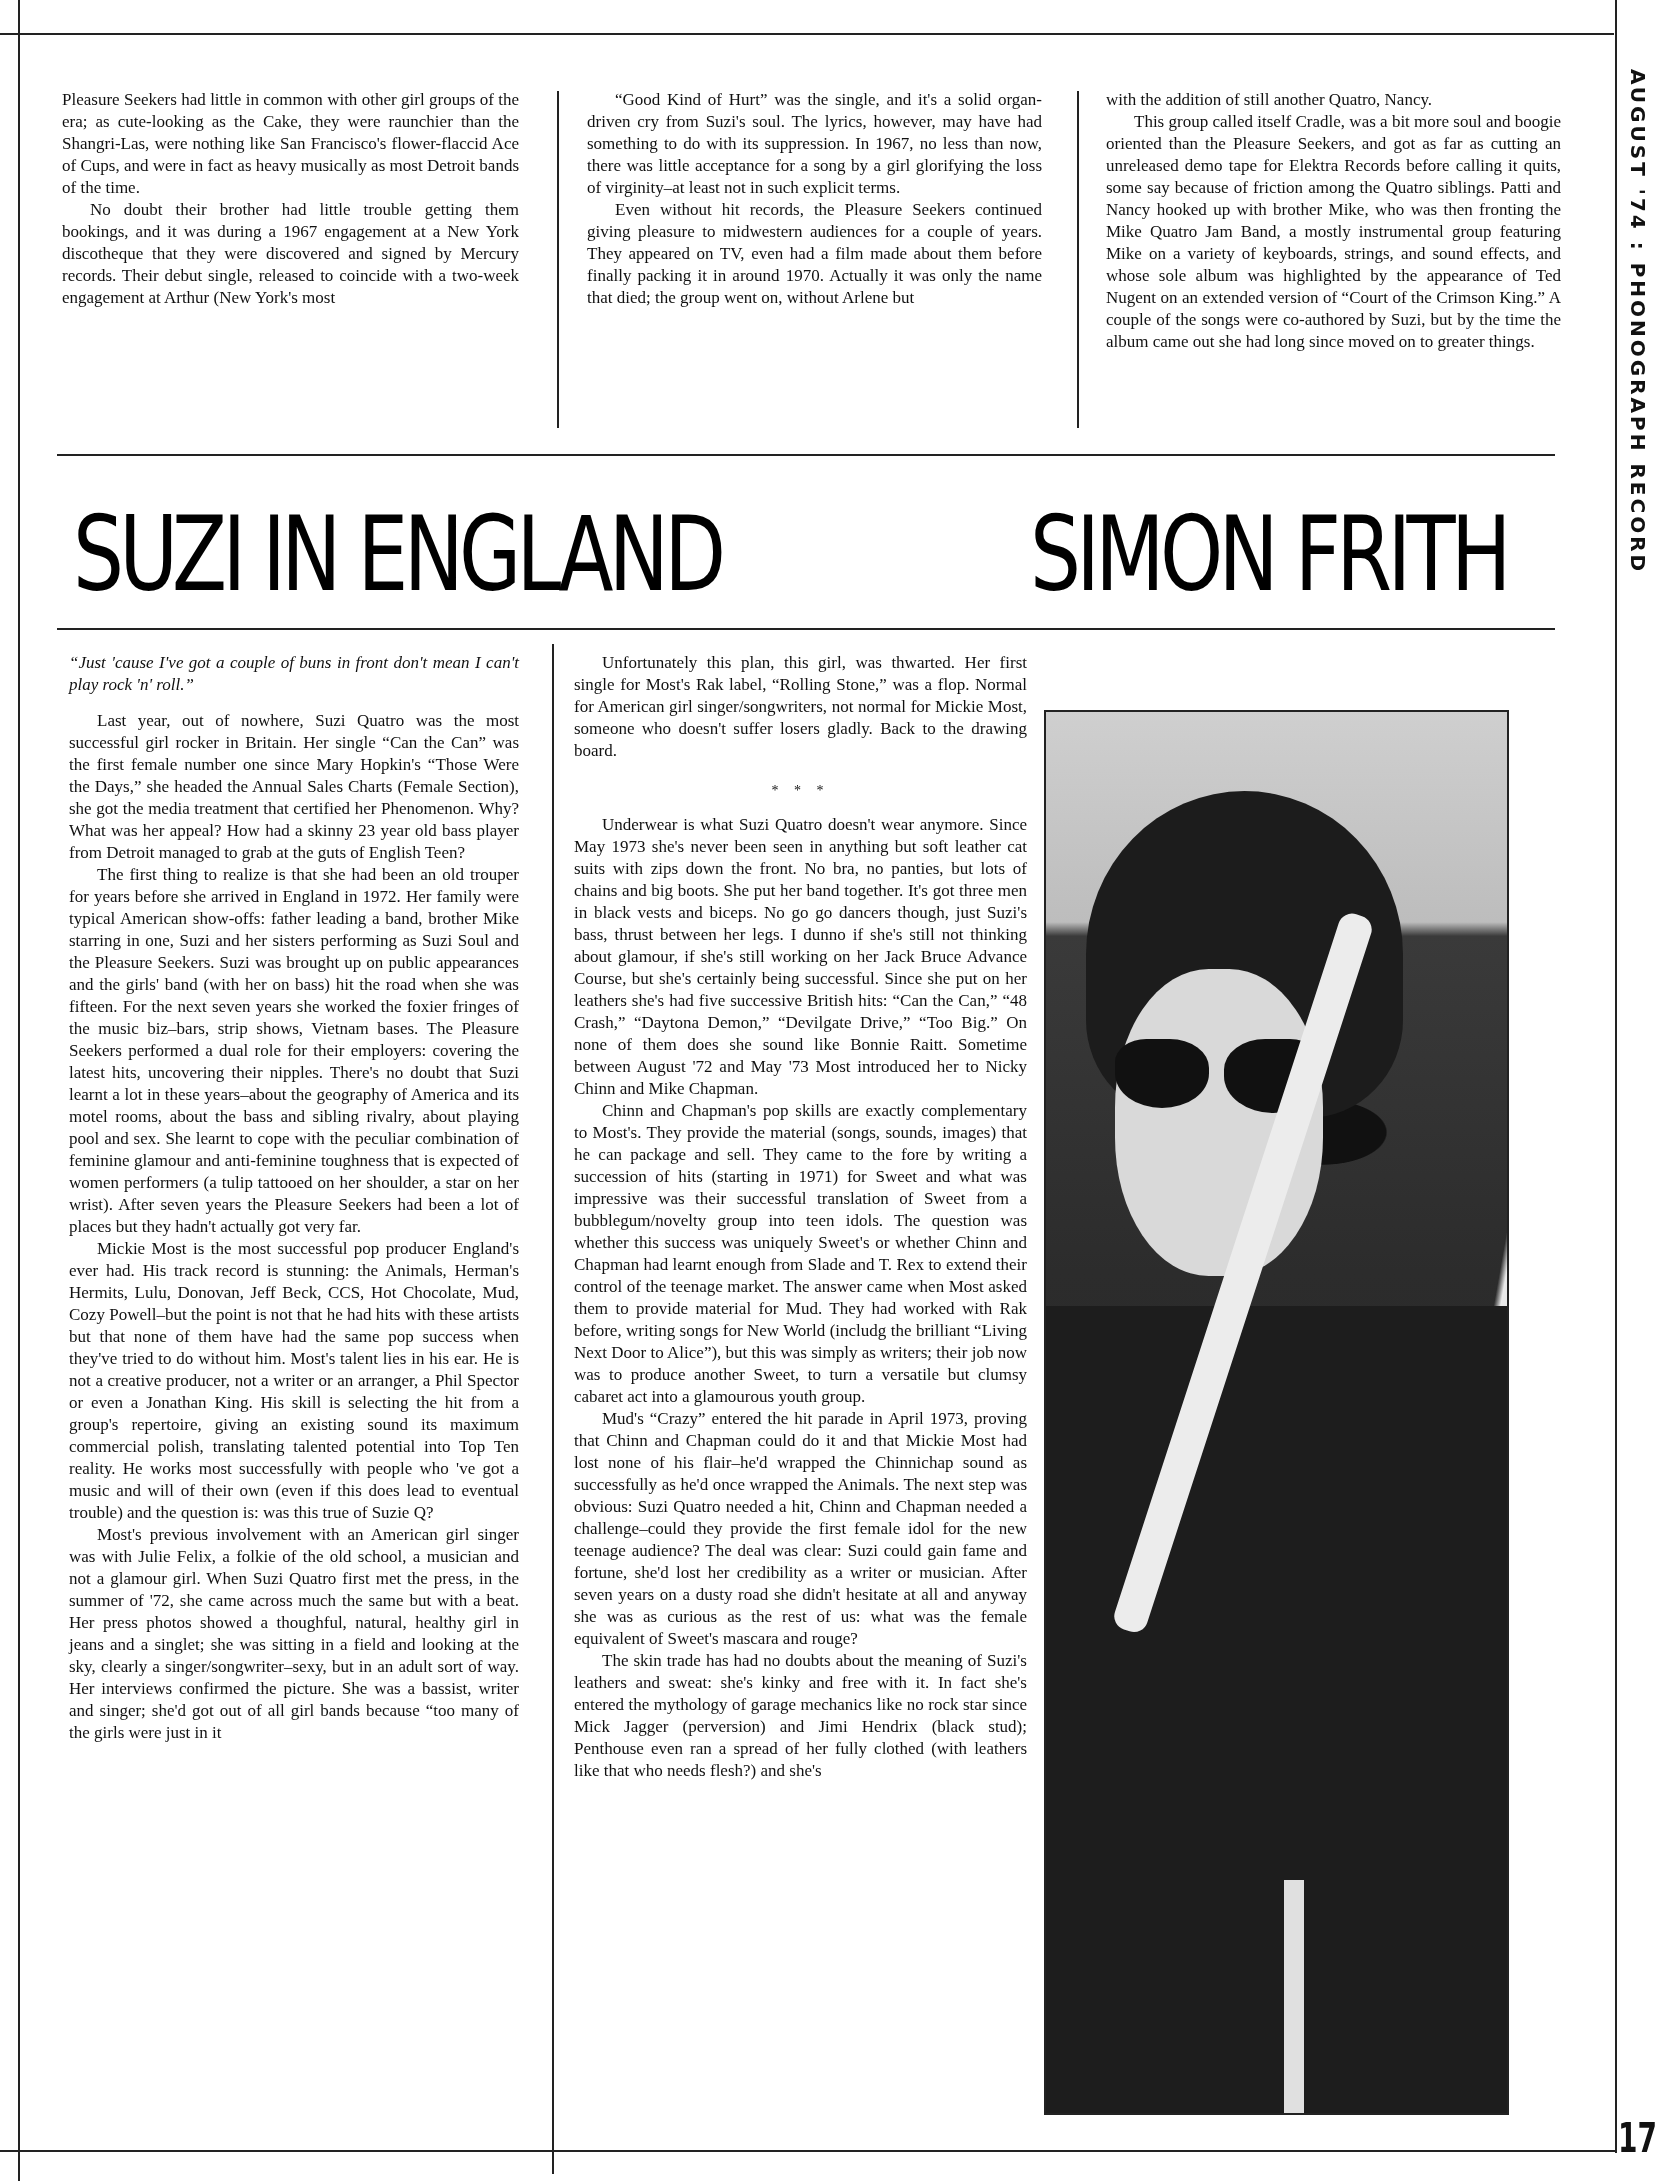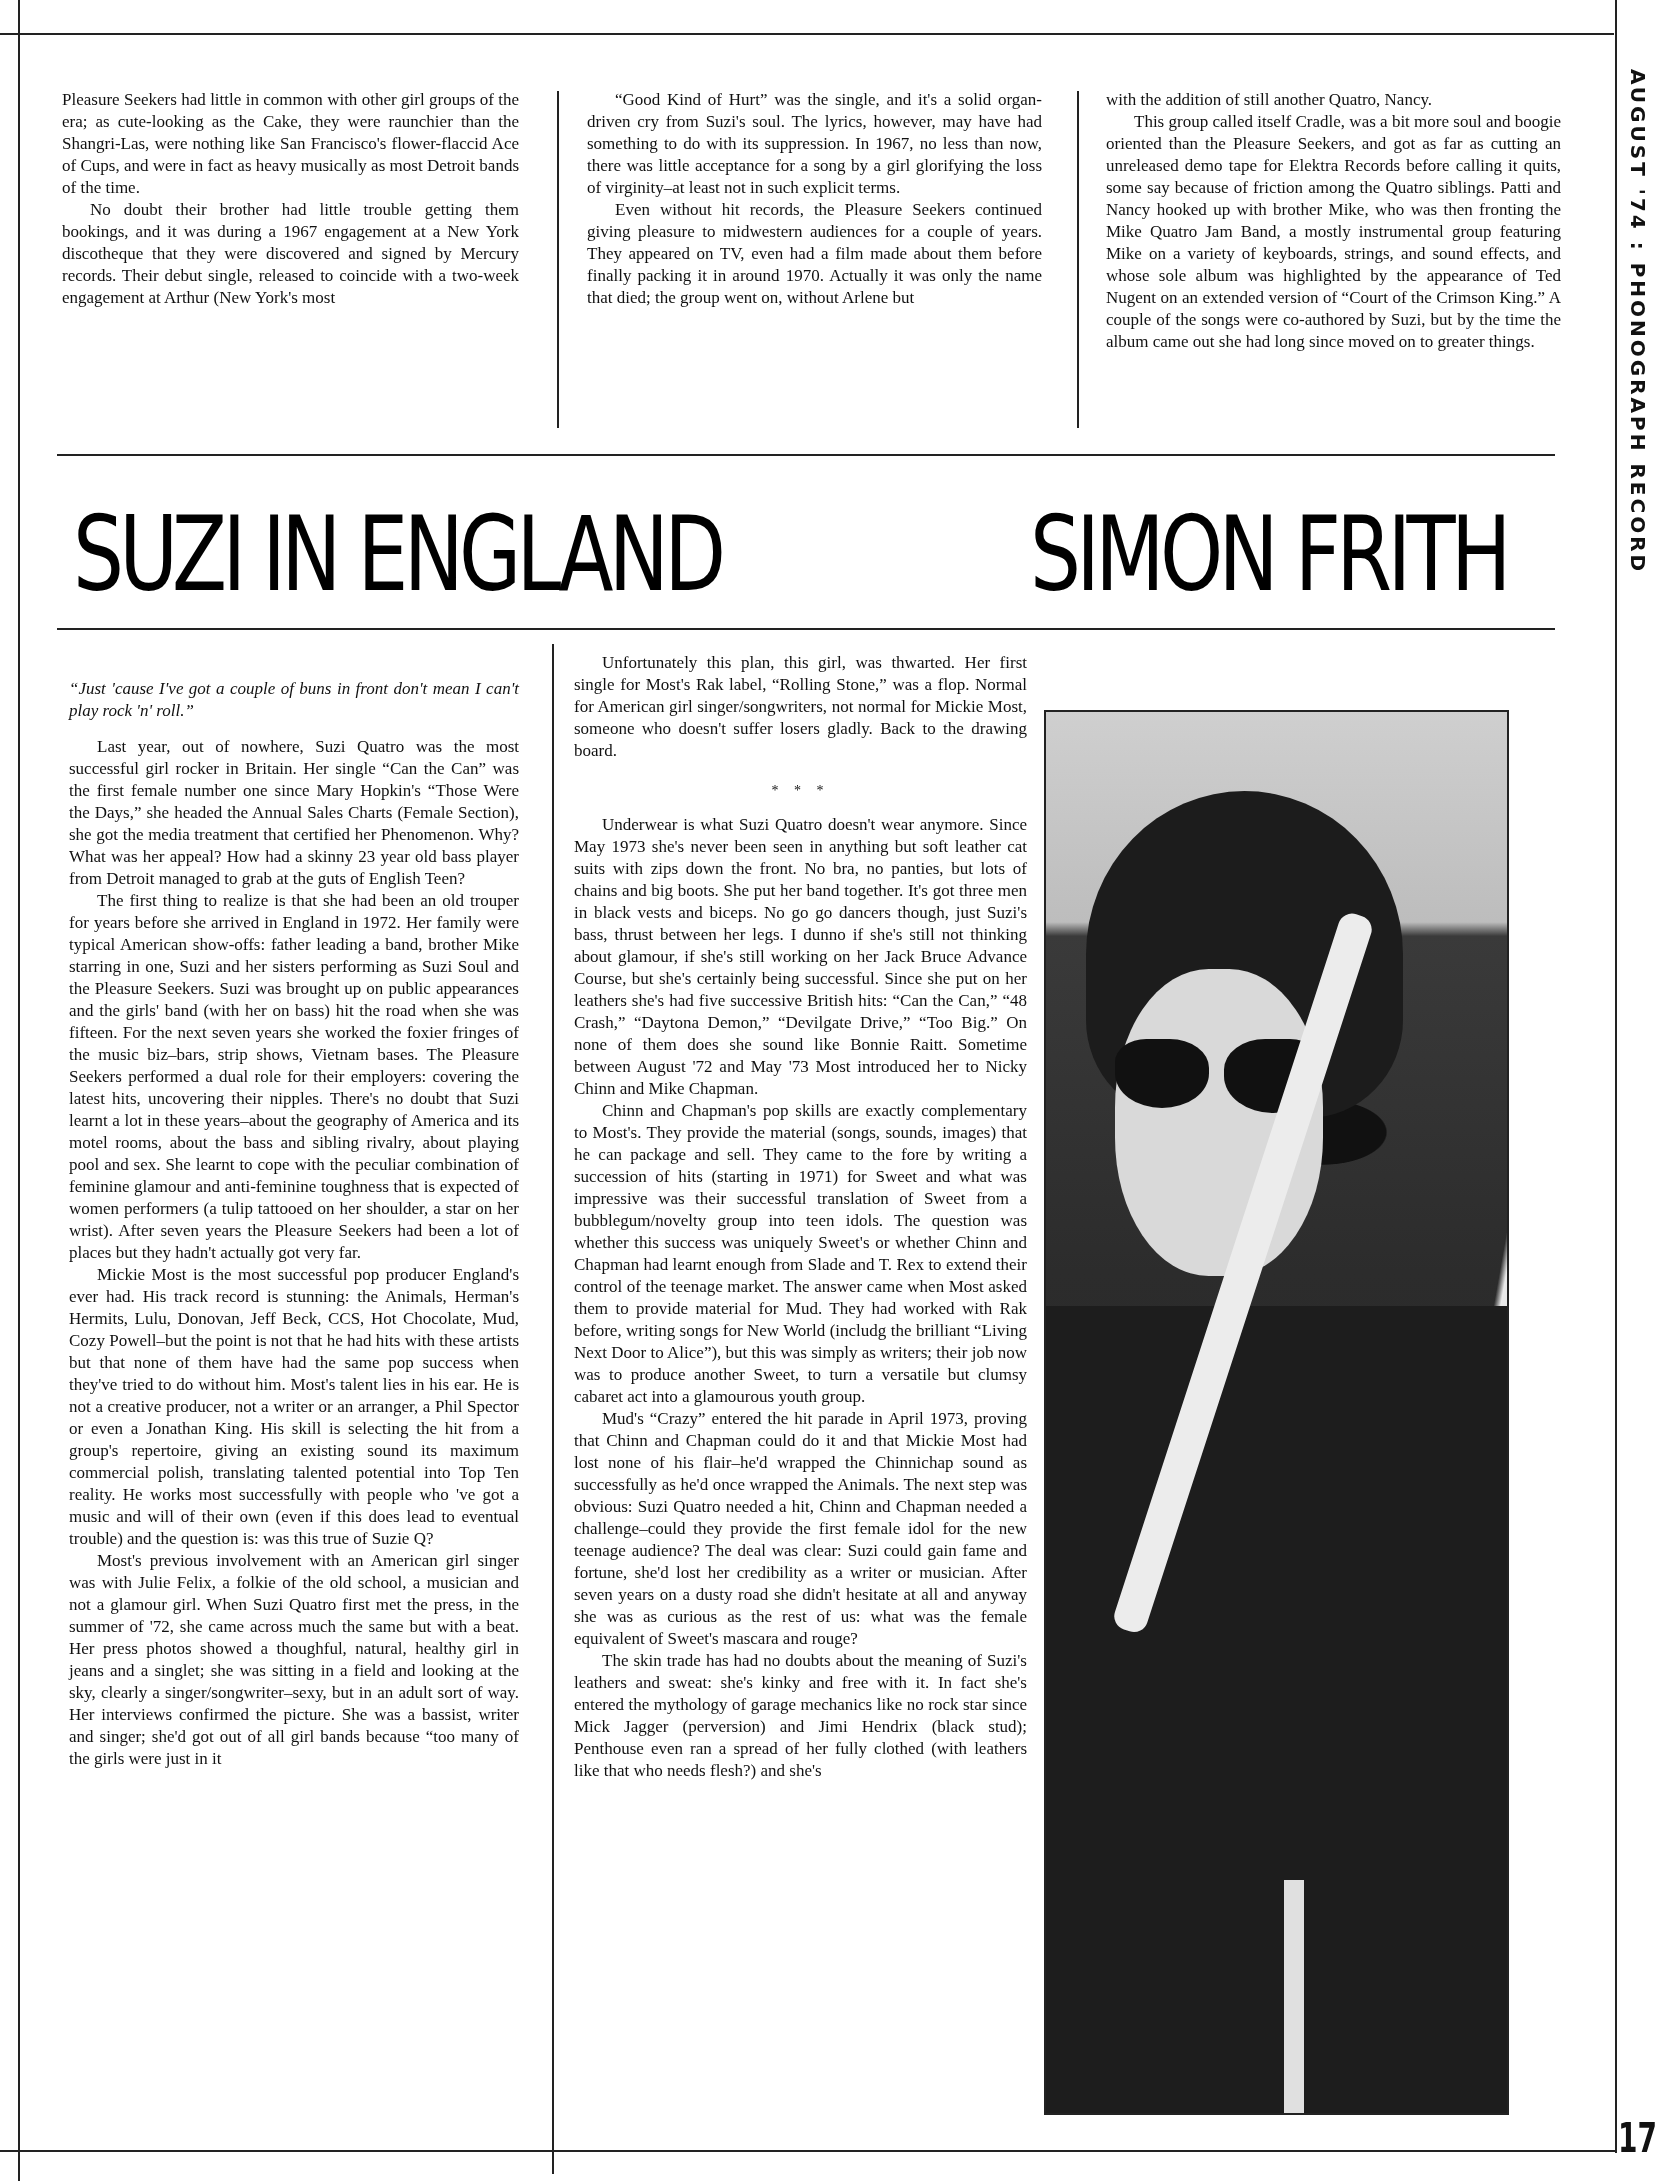--- a/index.html
+++ b/index.html
@@ -70,21 +70,21 @@
 </div>
 
 <div class="col" style="left:1106px; top:89px; width:455px;">
   <p>with the addition of still another Quatro, Nancy.</p>
   <p class="ind">This group called itself Cradle, was a bit more soul and boogie oriented than the Pleasure Seekers, and got as far as cutting an unreleased demo tape for Elektra Records before calling it quits, some say because of friction among the Quatro siblings. Patti and Nancy hooked up with brother Mike, who was then fronting the Mike Quatro Jam Band, a mostly instrumental group featuring Mike on a variety of keyboards, strings, and sound effects, and whose sole album was highlighted by the appearance of Ted Nugent on an extended version of “Court of the Crimson King.” A couple of the songs were co-authored by Suzi, but by the time the album came out she had long since moved on to greater things.</p>
 </div>
 
 <div class="headline" style="left:73px;">SUZI IN ENGLAND</div>
 <div class="headline" style="left:1030px;">SIMON FRITH</div>
 
-<div class="col" style="left:69px; top:652px; width:450px;margin-top:26px;">
+<div class="col" style="left:69px; top:652px; width:450px;">
   <p class="epi">“Just 'cause I've got a couple of buns in front don't mean I can't play rock 'n' roll.”</p>
   <p class="ind">Last year, out of nowhere, Suzi Quatro was the most successful girl rocker in Britain. Her single “Can the Can” was the first female number one since Mary Hopkin's “Those Were the Days,” she headed the Annual Sales Charts (Female Section), she got the media treatment that certified her Phenomenon. Why? What was her appeal? How had a skinny 23 year old bass player from Detroit managed to grab at the guts of English Teen?</p>
   <p class="ind">The first thing to realize is that she had been an old trouper for years before she arrived in England in 1972. Her family were typical American show-offs: father leading a band, brother Mike starring in one, Suzi and her sisters performing as Suzi Soul and the Pleasure Seekers. Suzi was brought up on public appearances and the girls' band (with her on bass) hit the road when she was fifteen. For the next seven years she worked the foxier fringes of the music biz–bars, strip shows, Vietnam bases. The Pleasure Seekers performed a dual role for their employers: covering the latest hits, uncovering their nipples. There's no doubt that Suzi learnt a lot in these years–about the geography of America and its motel rooms, about the bass and sibling rivalry, about playing pool and sex. She learnt to cope with the peculiar combination of feminine glamour and anti-feminine toughness that is expected of women performers (a tulip tattooed on her shoulder, a star on her wrist). After seven years the Pleasure Seekers had been a lot of places but they hadn't actually got very far.</p>
   <p class="ind">Mickie Most is the most successful pop producer England's ever had. His track record is stunning: the Animals, Herman's Hermits, Lulu, Donovan, Jeff Beck, CCS, Hot Chocolate, Mud, Cozy Powell–but the point is not that he had hits with these artists but that none of them have had the same pop success when they've tried to do without him. Most's talent lies in his ear. He is not a creative producer, not a writer or an arranger, a Phil Spector or even a Jonathan King. His skill is selecting the hit from a group's repertoire, giving an existing sound its maximum commercial polish, translating talented potential into Top Ten reality. He works most successfully with people who 've got a music and will of their own (even if this does lead to eventual trouble) and the question is: was this true of Suzie Q?</p>
   <p class="ind">Most's previous involvement with an American girl singer was with Julie Felix, a folkie of the old school, a musician and not a glamour girl. When Suzi Quatro first met the press, in the summer of '72, she came across much the same but with a beat. Her press photos showed a thoughful, natural, healthy girl in jeans and a singlet; she was sitting in a field and looking at the sky, clearly a singer/songwriter–sexy, but in an adult sort of way. Her interviews confirmed the picture. She was a bassist, writer and singer; she'd got out of all girl bands because “too many of the girls were just in it</p>
 </div>
 
 <div class="col" style="left:574px; top:652px; width:453px;">
   <p class="ind">Unfortunately this plan, this girl, was thwarted. Her first single for Most's Rak label, “Rolling Stone,” was a flop. Normal for American girl singer/songwriters, not normal for Mickie Most, someone who doesn't suffer losers gladly. Back to the drawing board.</p>
   <div class="stars">* * *</div>

